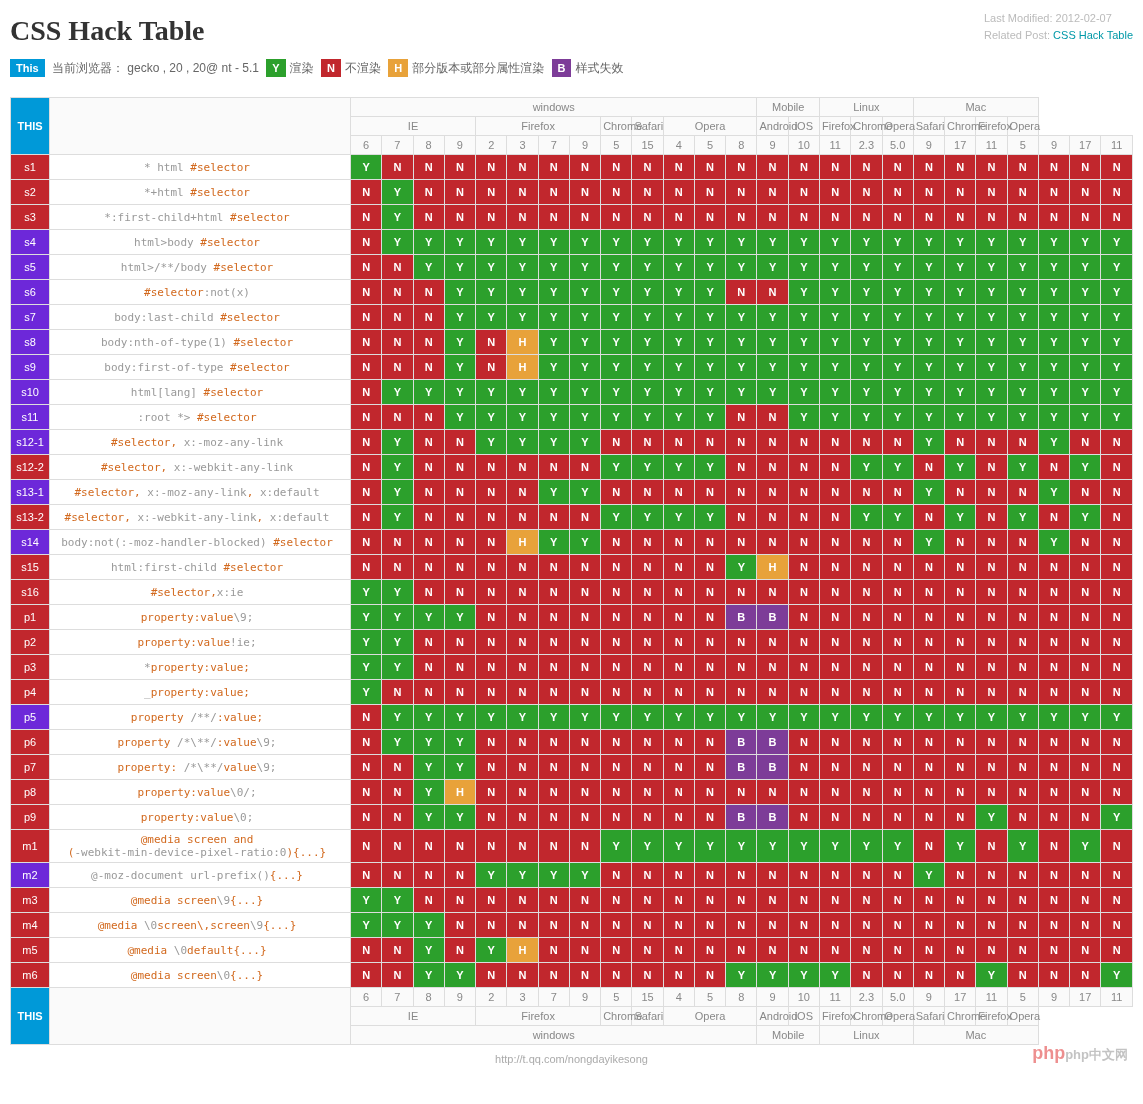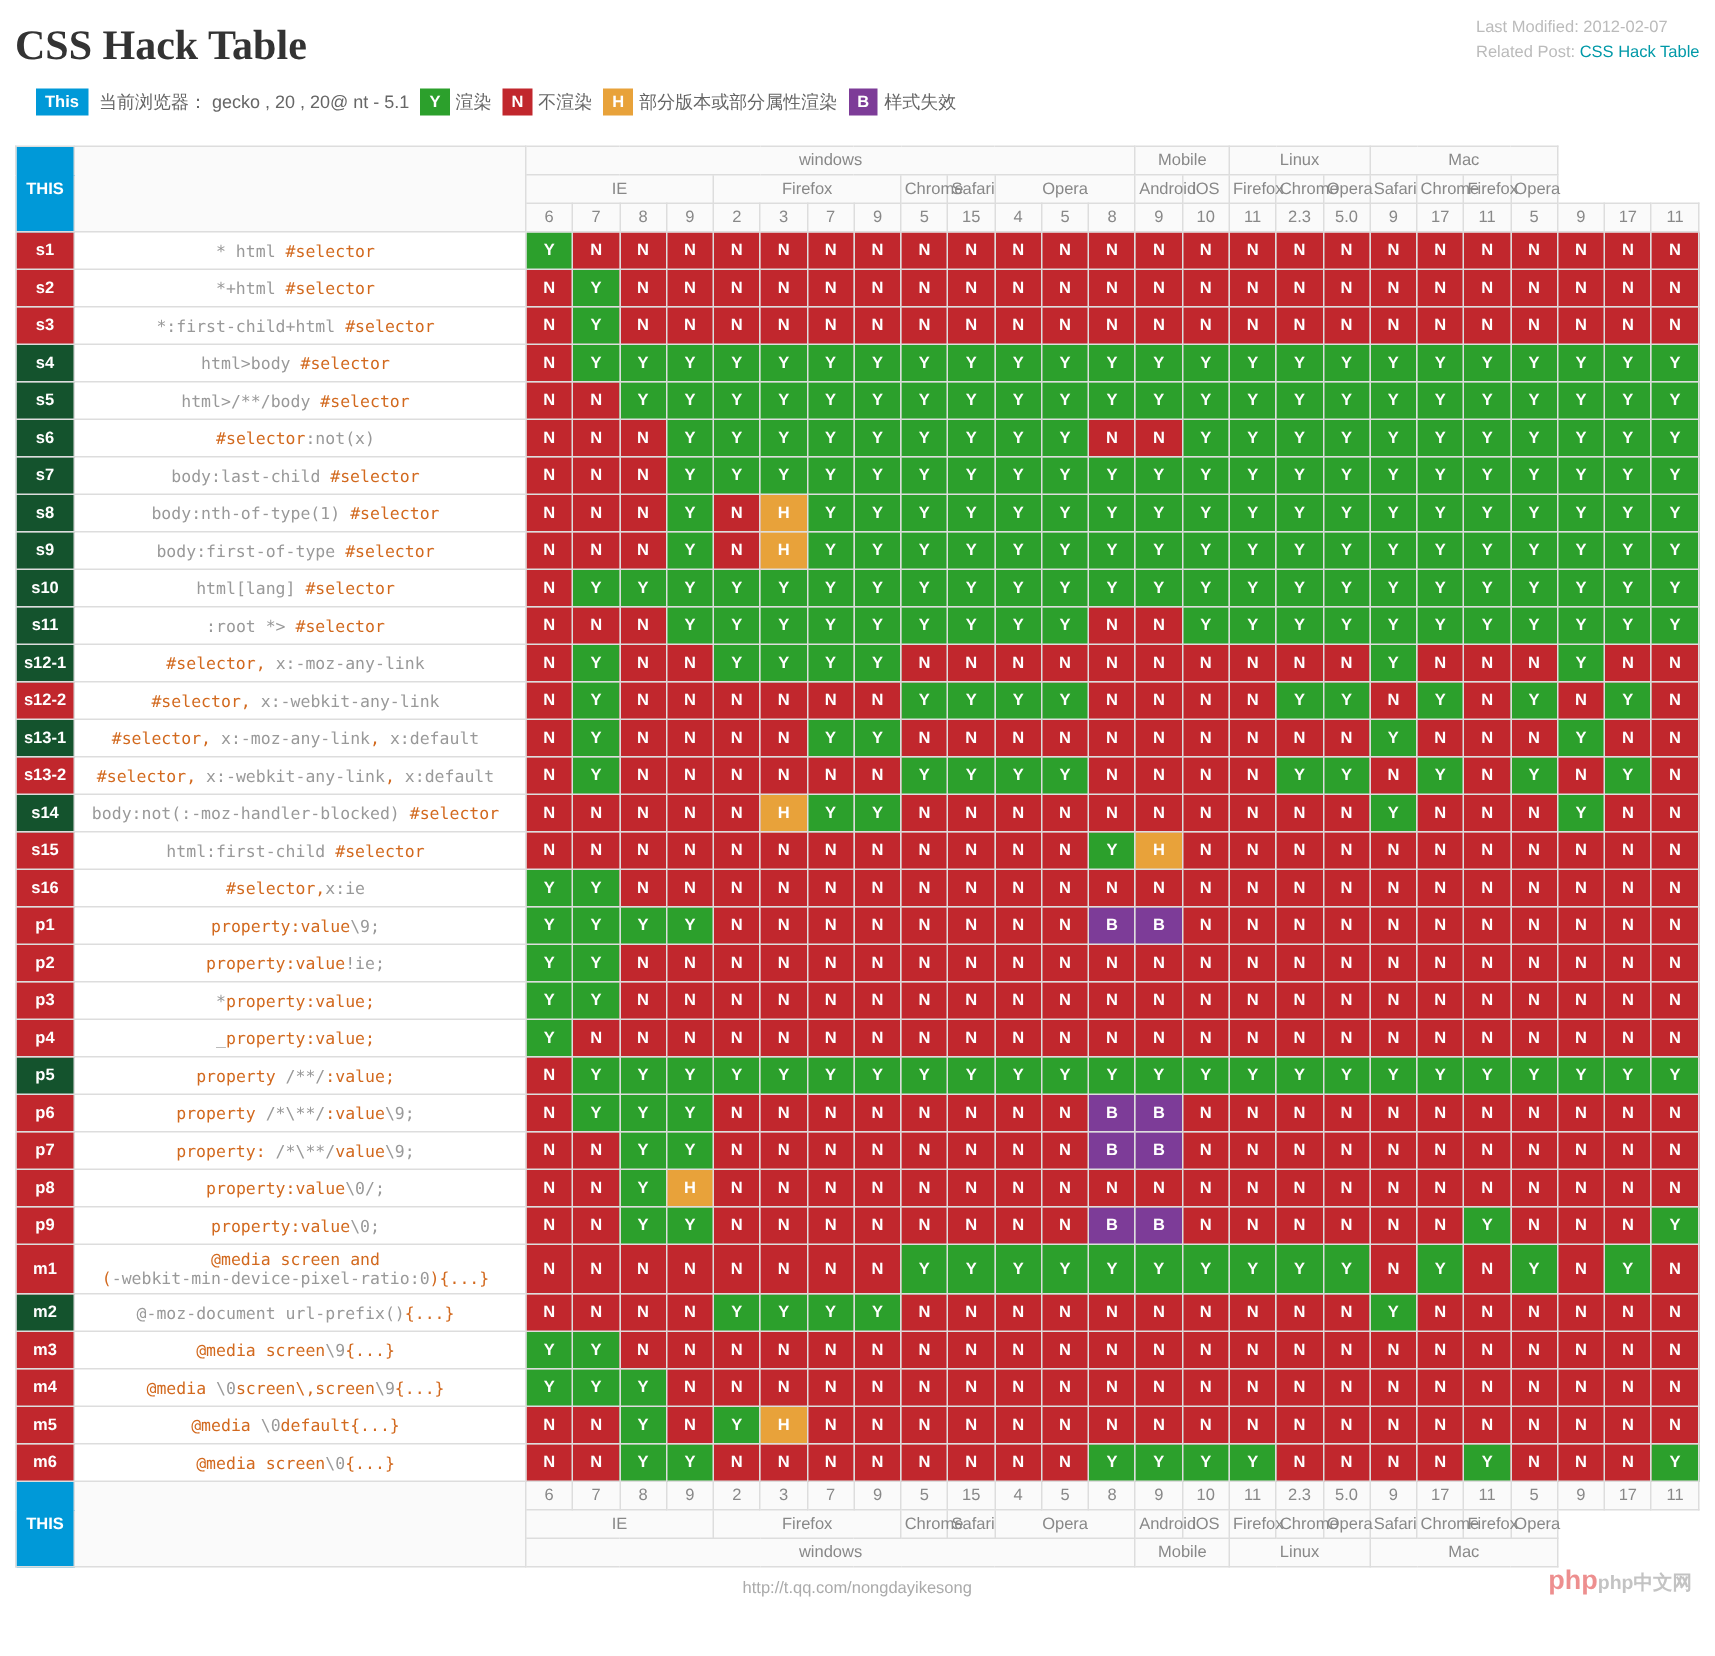--- a/index.html
+++ b/index.html
@@ -1,32 +1,32 @@
 <!DOCTYPE html>
 <html><head>
 <meta charset="utf-8">
 <style>
 body{font-family:Arial,sans-serif;font-size:12px;margin:0;padding:10px;background:#fff;color:#333}
 h1{font-family:Georgia,serif;font-size:28px;font-weight:bold;margin:5px 0 8px 0}
 .meta{text-align:left;color:#bbb;font-size:11px;line-height:1.5;float:right;margin-top:-45px}
 .meta a{color:#0099a8;text-decoration:none}
-.legend{margin:12px 0 20px 14px;font-size:12px}
+.legend{margin:12px 0 20px 0;font-size:12px}
 .legend>span{display:inline-block;vertical-align:middle;margin-right:4px}
 .chip{display:inline-block;color:#fff;font-weight:bold;text-align:center;padding:3px 6px;font-size:11px}
 .blue{background:#0099d8}
 .green{background:#2ca02c}
 .red{background:#c1272d}
 .orange{background:#e8a23a}
 .purple{background:#7d3c98}
 .ltxt{color:#666;margin-right:10px}
 table{border-collapse:collapse;width:100%;table-layout:fixed}
 th,td{border:1px solid #ddd;text-align:center;padding:3px 2px;font-size:11px;font-weight:normal}
 th{background:#fafafa;color:#888}
-.rowlab{background:#c1272d;color:#fff;font-weight:bold;width:34px;font-size:11px}
-.rowlab.g{background:#14532d}
+.rowlab{background:#c1272d;color:#fff;font-weight:normal;width:34px;font-size:11px}
+.rowlab.g{background:#6d28d9}
 .hack{padding-right:8px;font-family:Consolas,monospace;color:#999;font-size:11px;width:290px}
 .hack .k{color:#d2691e}
 .c{color:#fff;font-weight:bold;font-size:11px;height:18px}
 .Y{background:#2ca02c}
 .N{background:#c1272d}
 .H{background:#e8a23a}
 .B{background:#7d3c98}
 .this{background:#0099d8;color:#fff;font-weight:bold;width:34px}
 .footer{text-align:center;color:#aaa;font-size:11px;margin-top:8px}
 .wm{position:absolute;right:15px;bottom:40px;opacity:0.5;font-size:13px;font-weight:bold;color:#888}

